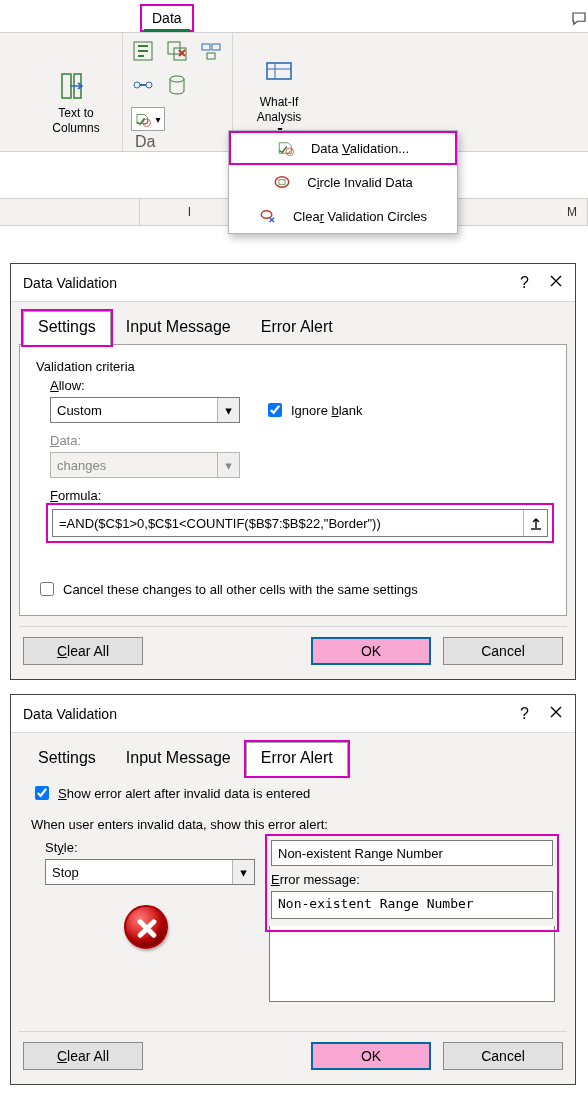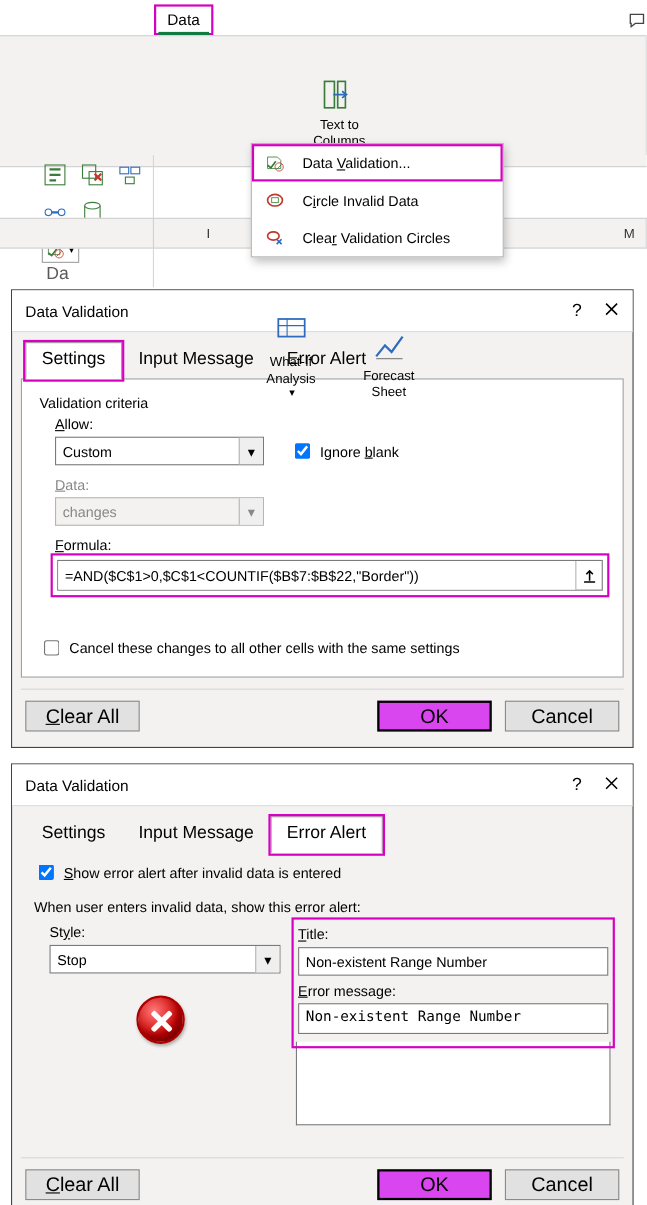--- a/index.html
+++ b/index.html
@@ -47,21 +47,20 @@
     }
     .ribbon-body {
       background: #f3f2f1;
       height: 120px;
       border-top: 1px solid #d0d0d0;
       border-bottom: 1px solid #d0d0d0;
       display: flex;
       padding-left: 30px;
       gap: 0;
       position: relative;
-      flex-direction: column;
     }
     .ribbon-group {
       padding: 6px 12px 2px 12px;
       border-right: 1px solid #d6d6d6;
       display: flex;
       flex-direction: column;
       align-items: center;
       justify-content: space-between;
     }
     .ribbon-group-row { display:flex; gap:21px; align-items:flex-end; }
@@ -86,20 +85,21 @@
       width:230px;
       background:#fff;
       border:1px solid #b5b5b5;
       box-shadow: 2px 4px 8px rgba(0,0,0,.25);
       z-index:5;
     }
     .dv-menu-item {
       display:flex; align-items:center; gap:16px;
       padding:8px 12px;
       font-size:13px;
+      justify-content:center;
     }
     .dv-menu-item:first-child { outline:2px solid #d600c1; outline-offset:-2px; }
     .dv-menu-ico { width:18px; height:18px; flex:none; }
 
     
     .sheet-header {
       position:absolute; left:0; right:0; top:198px; height:28px;
       display:flex;
     }
     .sheet-header div {
@@ -175,25 +175,25 @@
     }
     .hi-box { outline:2px solid #d600c1; outline-offset:2px; padding:2px; }
 
     .dlg-footer {
       display:flex; align-items:center;
       padding:10px 12px 14px 12px;
       gap:12px;
     }
     .dlg-footer .spacer{flex:1;}
     .btn {
-      width:104px; height:28px;
+      width:120px; height:28px;
       border:1px solid #8a8a8a; background:#e1e1e1;
-      font-size:18px;
-    }
-    .btn.primary { border:2px solid #000000; background:#d946ef;}
+      font-size:14px;
+    }
+    .btn.primary { border:2px solid #0369a1; background:#f9a8d4;}
     .indent { margin-left:14px;}
 
     
     .two-col { display:flex; gap:8px; }
     .col { flex:1; }
     .txt {
       width:100%; height:26px; border:1px solid #7a7a7a; background:#fff;
       padding:0 6px; font-size:13px;
     }
     .memo {
@@ -305,28 +305,20 @@
         <div class="big-btn">
           <span class="ico"><svg viewBox="0 0 32 32">
                 <rect x="4" y="4" width="24" height="16" fill="none" stroke="#2e6bbf" stroke-width="1.6"></rect>
                 <line x1="4" y1="10" x2="28" y2="10" stroke="#2e6bbf"></line>
                 <line x1="12" y1="4" x2="12" y2="20" stroke="#2e6bbf"></line>
               </svg></span>
           <span class="lbl" style="white-space:pre-line;">What-If
 Analysis</span>
           <span class="caret">▾</span>
         </div>
-        <div class="big-btn">
-          <span class="ico"><svg viewBox="0 0 32 32">
-                <path d="M4 26 12 16l6 6L28 8" fill="none" stroke="#2e6bbf" stroke-width="2"></path>
-                <path d="M4 28h24" stroke="#888"></path>
-              </svg></span>
-          <span class="lbl" style="white-space:pre-line;">Forecast
-Sheet</span>
-        </div>
       </div>
     </div>
   </div>
 
   <div class="dv-menu">
     <div class="dv-menu-item">
       <span class="dv-menu-ico"><svg viewBox="0 0 24 24">
             <path d="M3 5h12l4 4v10H3z" fill="none" stroke="#3a7d3a"></path>
             <path d="M3 15l4 3 6-8" fill="none" stroke="#3a7d3a" stroke-width="2"></path>
             <circle cx="17" cy="17" r="5" fill="none" stroke="#c0392b"></circle>
@@ -456,21 +448,20 @@
         <div class="field-label indent">St<span class="und">y</span>le:</div>
         <div class="combo indent" style="width:210px;">
           <span>Stop</span>
           <span class="cbtn">▾</span>
         </div>
         <div class="stop-icon"></div>
       </div>
 
       <div class="col">
         <div class="hi-right">
-          <div class="field-label"><span class="und">T</span>itle:</div>
           <input class="txt" type="text" value="Non-existent Range Number" style="">
           <div class="field-label" style="margin-top:6px;"><span class="und">E</span>rror message:</div>
           <div style="position:relative;">
             <textarea class="memo" style="height: 28px; overflow: hidden;">Non-existent Range Number</textarea>
           </div>
         </div>
         <textarea class="memo" style="height: 76px; border-top: none; margin-top: -2px;"></textarea>
       </div>
     </div>
   </div>

